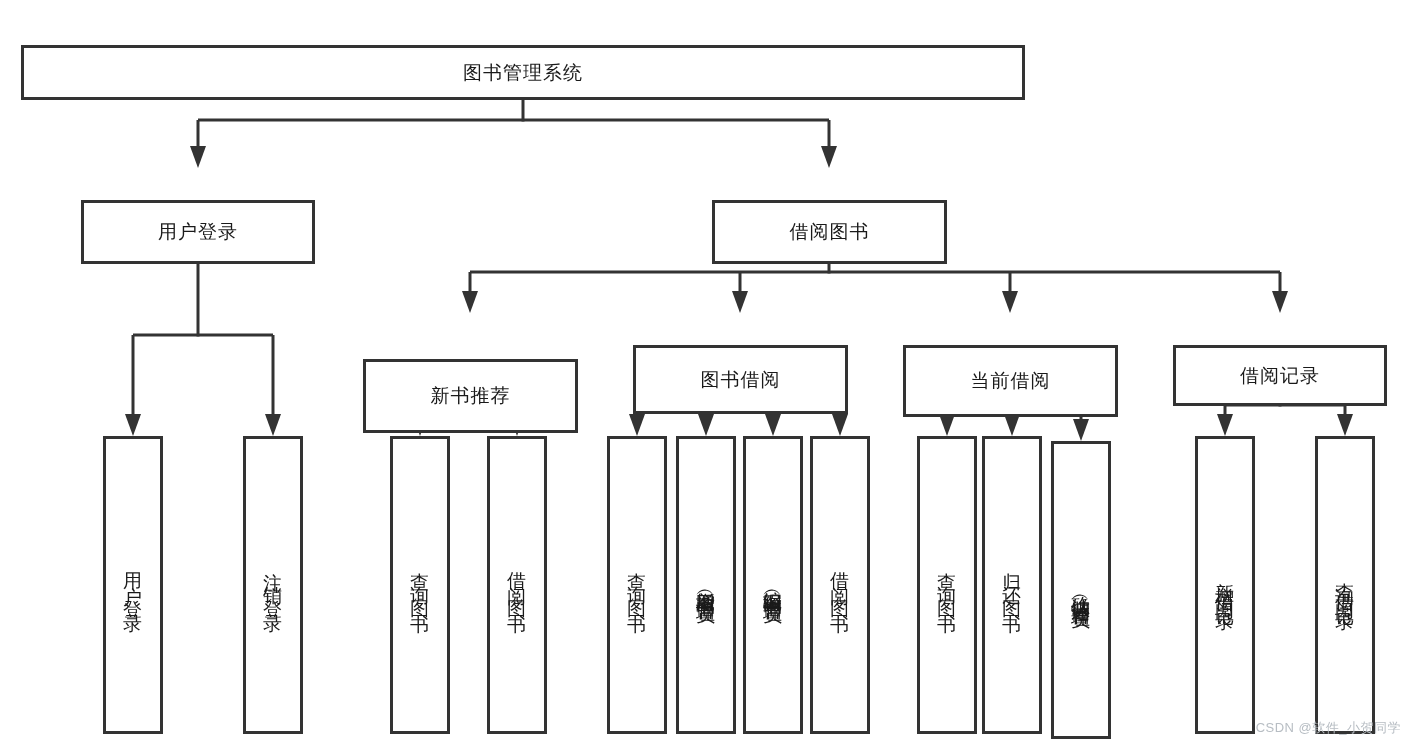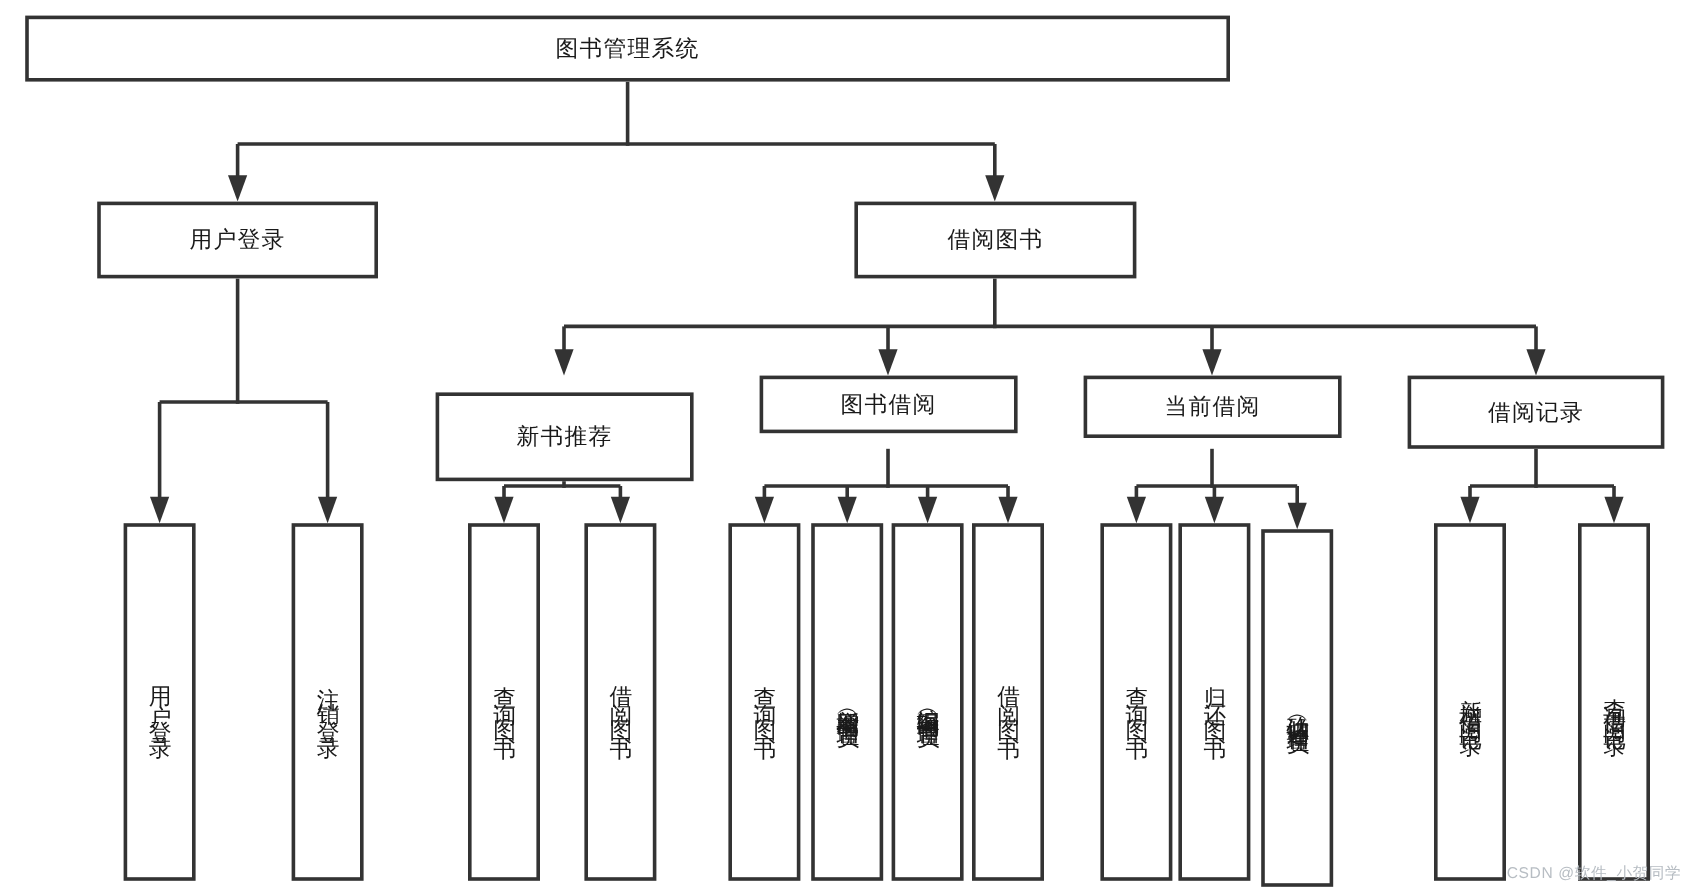--- a/index.html
+++ b/index.html
@@ -11,20 +11,21 @@
     color:#1a1a1a;
   }
   .wires{position:absolute;left:0;top:0;z-index:1;}
   .node{
     position:absolute;
     box-sizing:border-box;
     border:3px solid #333333;
     background:#ffffff;
     display:flex;align-items:center;justify-content:center;
     z-index:2;
+    margin-top:32px;
   }
   .hlabel{
     font-size:19px;
     letter-spacing:1px;
     color:#1a1a1a;
     white-space:nowrap;
   }
   .leaf{
     position:absolute;
     box-sizing:border-box;
@@ -132,24 +133,24 @@
 <div class="node" style="left:81px;top:168px;width:234px;height:64px">
   <span class="hlabel">用户登录</span>
 </div>
 <div class="node" style="left:712px;top:168px;width:235px;height:64px">
   <span class="hlabel">借阅图书</span>
 </div>
 
 <div class="node" style="left:363px;top:327px;width:215px;height:74px">
   <span class="hlabel">新书推荐</span>
 </div>
-<div class="node" style="left:633px;top:313px;width:215px;height:48px">
+<div class="node" style="left:633px;top:313px;width:215px;height:69px">
   <span class="hlabel">图书借阅</span>
 </div>
-<div class="node" style="left:903px;top:313px;width:215px;height:52px">
+<div class="node" style="left:903px;top:313px;width:215px;height:72px">
   <span class="hlabel">当前借阅</span>
 </div>
 <div class="node" style="left:1173px;top:313px;width:214px;height:61px">
   <span class="hlabel">借阅记录</span>
 </div>
 
 <div class="leaf" style="left:103px">
   <span class="vlabel len4">用户登录</span>
 </div>
 <div class="leaf" style="left:243px">

